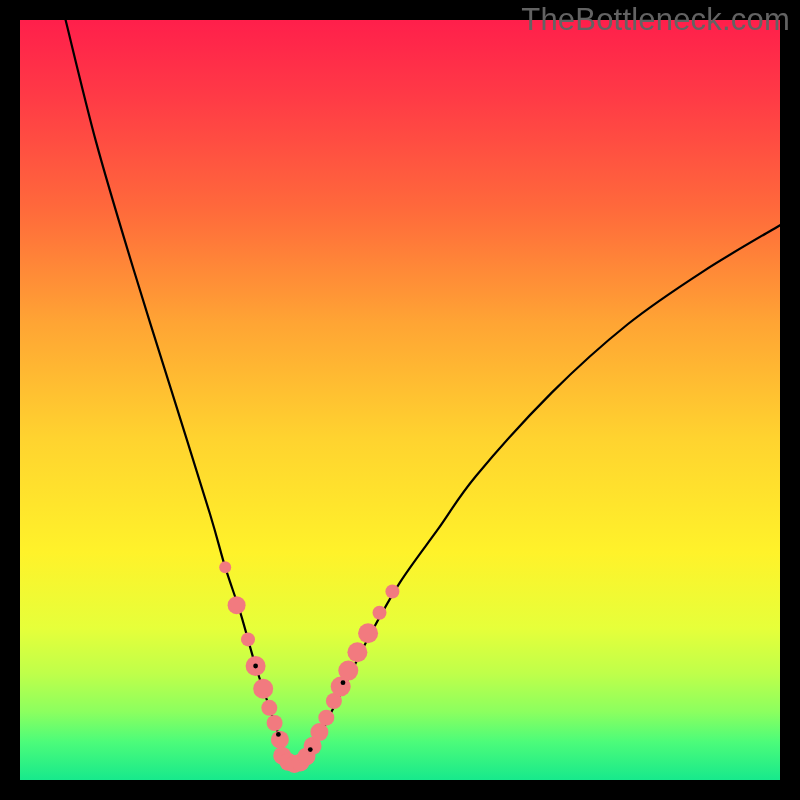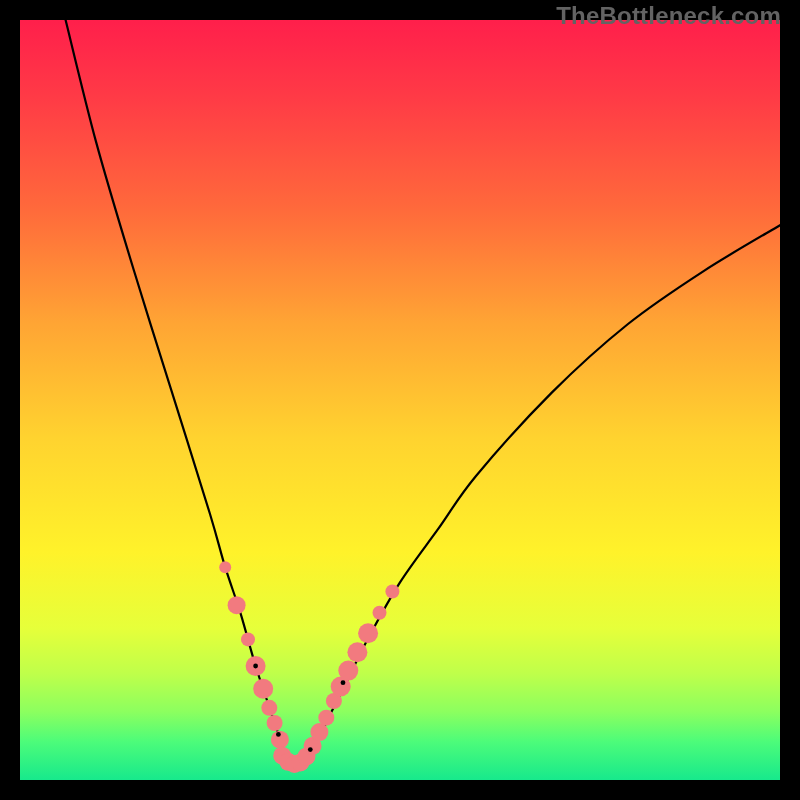--- a/index.html
+++ b/index.html
@@ -13,24 +13,24 @@
   }
   .frame {
     position: relative;
     width: 800px;
     height: 800px;
     background: #000;
   }
   .watermark {
     position: absolute;
     top: 2px;
-    right: 19px;
+    right: 10px;
     color: #636363;
-    font-size: 24px;
-    font-weight: 700;
+    font-size: 31px;
+    font-weight: 400;
     letter-spacing: 0.2px;
     z-index: 5;
   }
   .plot-area {
     position: absolute;
     left: 20px;
     top: 20px;
     width: 760px;
     height: 760px;
     

